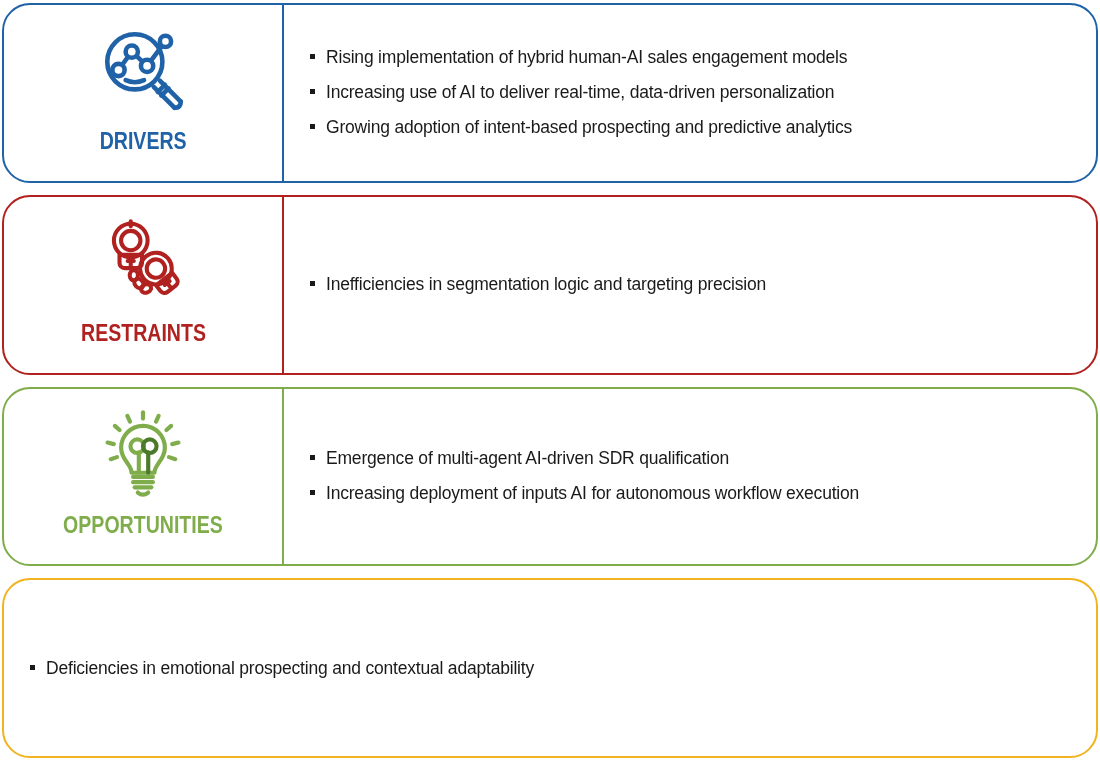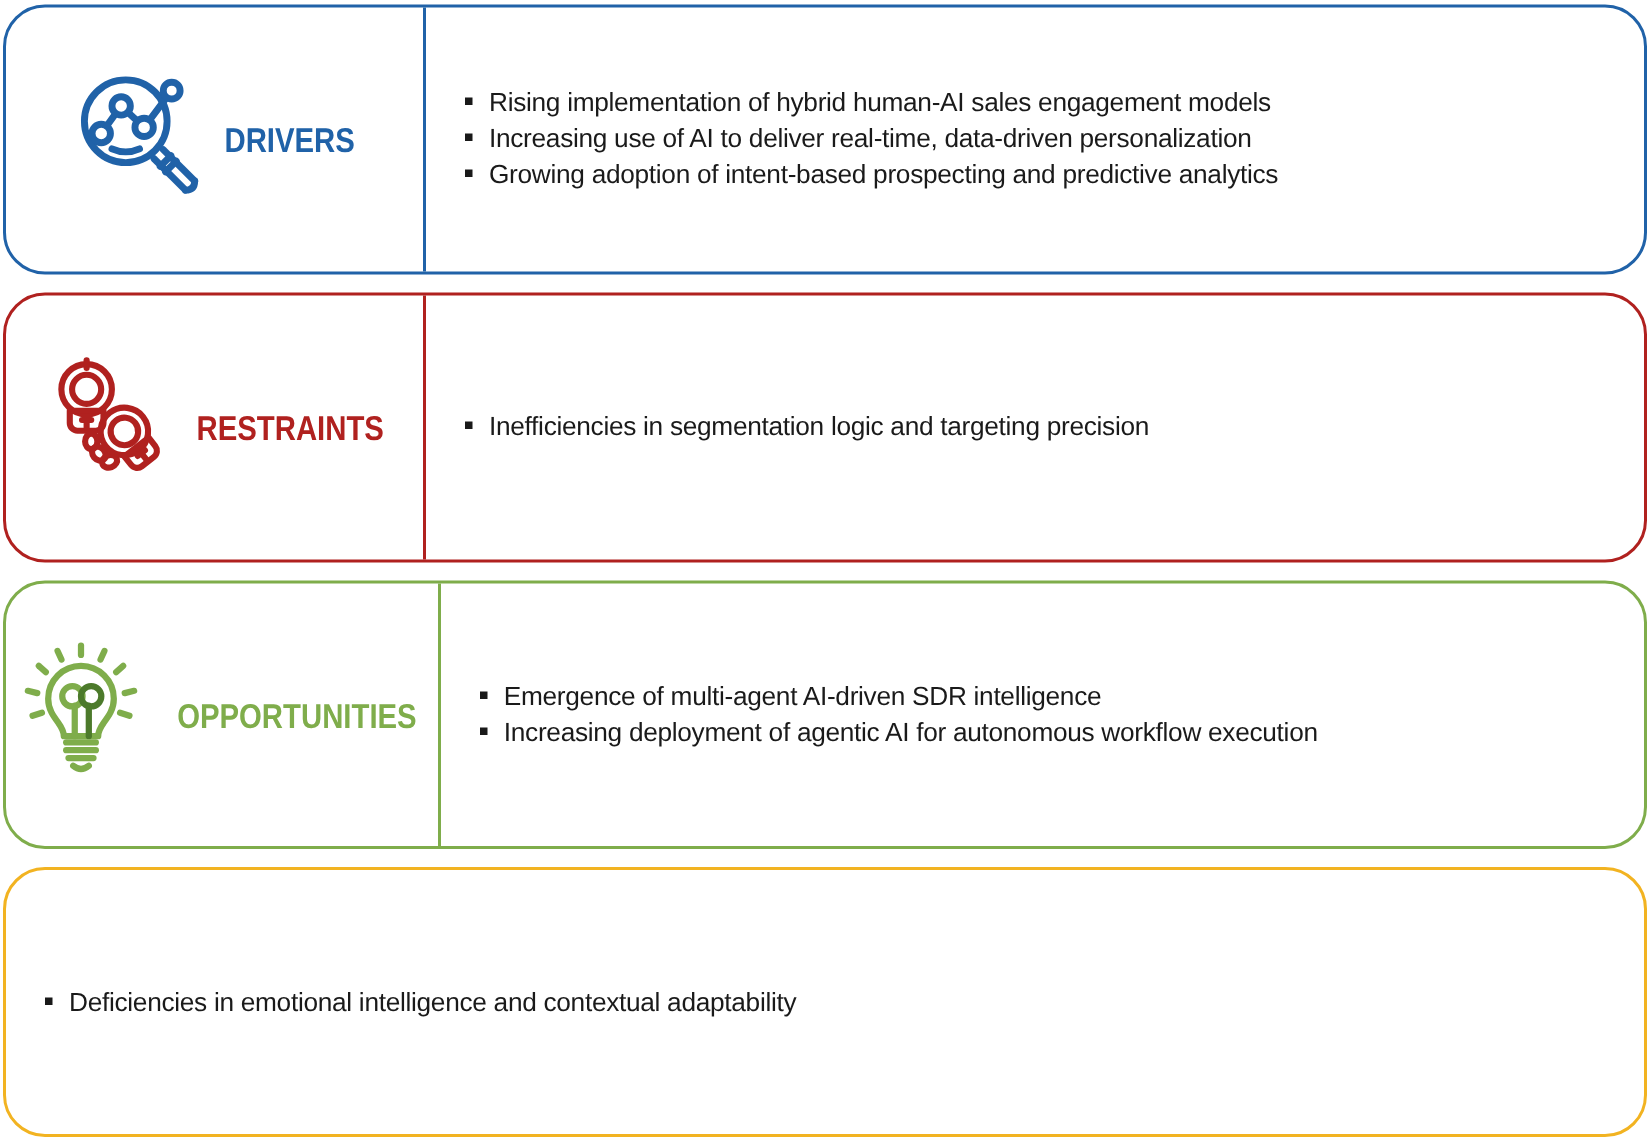--- a/index.html
+++ b/index.html
@@ -1,22 +1,22 @@
 <!DOCTYPE html>
 <html><head>
 <meta charset="utf-8">
 <style>
   html,body{margin:0;padding:0;background:#ffffff;}
   body{width:1100px;height:761px;font-family:"Liberation Sans",sans-serif;overflow:hidden;}
   .board{box-sizing:border-box;width:1100px;height:761px;padding:3px 2px;display:flex;flex-direction:column;gap:12px;}
   .section{flex:1 1 0;box-sizing:border-box;border:2px solid var(--c);border-radius:28px;display:flex;min-height:0;background:#fff;}
-  .left-col{flex:0 0 278px;border-right:2px solid var(--c);display:flex;align-items:center;justify-content:center;padding-bottom:8px;}
+  .left-col{flex:0 0 278px;border-right:2px solid var(--c);display:flex;flex-direction:column;align-items:center;justify-content:center;padding-bottom:8px;}
   .icon-wrap{height:96px;display:flex;align-items:center;justify-content:center;}
   .section-label{margin-top:10px;font-weight:bold;font-size:23px;letter-spacing:0px;color:var(--c);transform:scaleX(0.85);transform-origin:center;white-space:nowrap;}
-  .right-col{flex:1 1 auto;display:flex;flex-direction:column;justify-content:center;gap:3px;padding:10px 30px 10px 26px;}
+  .right-col{flex:1 1 auto;display:flex;flex-direction:column;justify-content:center;gap:14px;padding:10px 30px 10px 26px;}
   .bullet{position:relative;padding-left:16px;font-size:17.5px;line-height:21px;color:#1a1a1a;letter-spacing:-0.2px;}
   .bullet::before{content:"";position:absolute;left:0;top:7px;width:5px;height:5px;background:#191919;}
   svg{display:block;}
   .s0{--c:#2062A8;}
   .s1{--c:#B0211F;}
   .s2{--c:#7FAD4B;--accent:#4C7A2B;}
   .s3{--c:#F2B321;--accent:#9C7A1E;}
 </style>
 </head>
 <body>
@@ -101,24 +101,24 @@
           </g>
           <path d="M38.5 70 h19"></path>
           <path d="M38.5 75 h19"></path>
           <path d="M40 80 h16"></path>
           <path d="M43 85 q5 4 10 0"></path>
         </svg>
       </div>
       <div class="section-label">OPPORTUNITIES</div>
     </div>
     <div class="right-col">
-      <div class="bullet">Emergence of multi-agent AI-driven SDR intelligence</div>
-      <div class="bullet">Increasing deployment of agentic AI for autonomous workflow execution</div>
+      <div class="bullet">Emergence of multi-agent AI-driven SDR qualification</div>
+      <div class="bullet">Increasing deployment of inputs AI for autonomous workflow execution</div>
     </div>
   </section>
 
   <section class="section s3" style="--c: #F2B321; --accent: #9C7A1E;">
     <div class="right-col">
-      <div class="bullet">Deficiencies in emotional intelligence and contextual adaptability</div>
+      <div class="bullet">Deficiencies in emotional prospecting and contextual adaptability</div>
     </div>
   </section>
 
 </div>
 
 </body></html>

